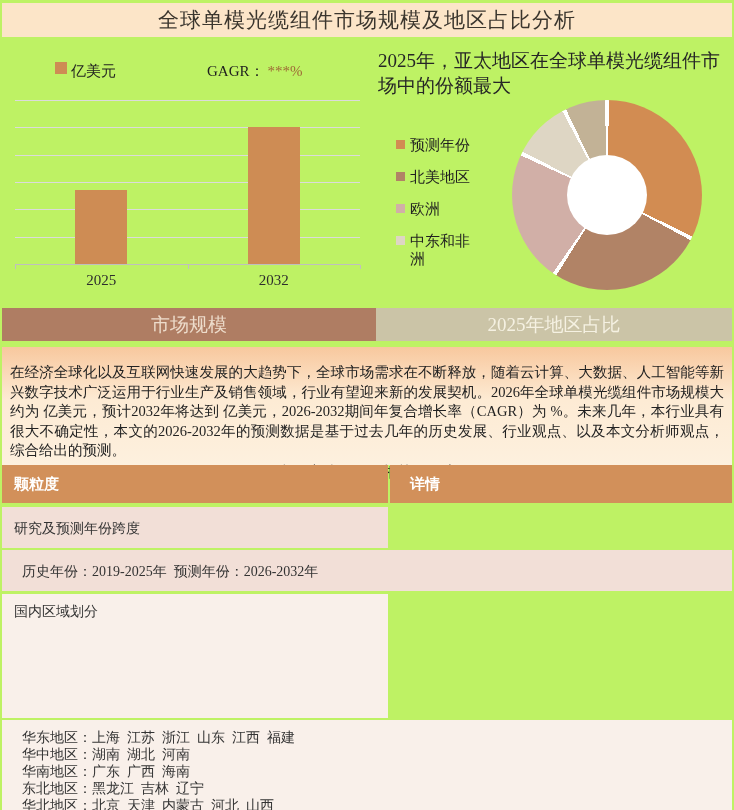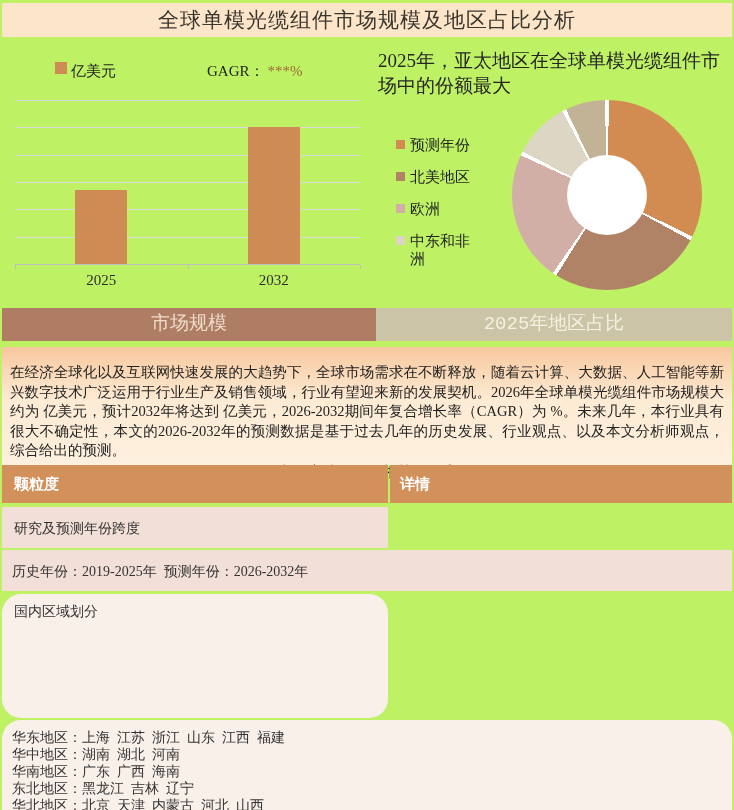--- a/index.html
+++ b/index.html
@@ -32,45 +32,45 @@
     position:absolute; left:378px; top:48px; width:354px;
     font-size:19px; line-height:25px; font-weight:normal; color:#262626;
   }
   .donut-legend { position:absolute; left:396px; top:136px; list-style:none; }
   .donut-legend li { display:flex; align-items:flex-start; margin-bottom:14px; font-size:15px; line-height:18px; color:#1f1f1f; }
   .donut-legend .swatch { width:9px; height:9px; margin-top:4px; margin-right:5px; flex:0 0 9px; }
   .donut-legend .lg-label { width:66px; }
   .donut { position:absolute; left:512px; top:100px; width:190px; height:190px; border-radius:50%; }
   .donut-hole { position:absolute; left:567px; top:155px; width:80px; height:80px; border-radius:50%; background:#ffffff; }
   
-  .tabs { position:absolute; left:2px; top:308px; width:730px; height:33px; display:flex;font-family:Liberation Mono, monospace; }
+  .tabs { position:absolute; left:2px; top:308px; width:730px; height:33px; display:flex; }
   .tab { font-size:19px; line-height:33px; text-align:center; }
   .tab-left  { width:374px; background:#AF7D63; color:#EDDCCB; }
   .tab-right { flex:1; background:#CBC4A7; color:#F5F1E2; }
   
   .summary {
     position:absolute; left:2px; top:347px; width:730px; height:118px;
     background:linear-gradient(180deg,#F8C89E 0%,#FDEBD4 45%,#FDF0DE 100%);
   }
   .summary p { margin:16px 8px 0 8px; font-size:14.5px; line-height:19.5px; color:#222; text-align:justify; }
   .table-caption { margin-top:2px; text-align:center; font-size:15px; font-weight:normal; color:#141414; }
   
   .gtable { position:absolute; left:2px; top:465px; width:730px; }
   .trow, .thead { display:flex; gap:2px; }
   .trow { margin-top:3px;flex-direction:column; }
   .thead { height:38px; margin-bottom:4px; }
   .thead .cell1, .thead .cell2 { background:#D2905A; color:#ffffff; font-weight:bold; font-size:15px; line-height:38px; }
   .cell1 { width:386px; padding:0 0 0 12px; }
-  .cell2 { flex:1; padding:0 0 0 10px; }
+  .cell2 { flex:1; padding:0 0 0 20px; }
   .trow .cell1, .trow .cell2 { font-size:14px; line-height:17px; padding-top:9px; padding-bottom:8px; color:#333; }
   .trow .cell2 { white-space:pre-wrap; padding-right:6px; }
   .row-pink  .cell1, .row-pink  .cell2 { background:#F2DFD7; }
   .row-light .cell1, .row-light .cell2 { background:#F9F0EA; }
   .r1 .cell1, .r1 .cell2 { min-height:41px; padding-top:13px; }
-  .r2 .cell1, .r2 .cell2 { min-height:124px;border-radius:19px; }
+  .r2 .cell1, .r2 .cell2 { min-height:124px; }
   .r3 .cell1, .r3 .cell2 { min-height:90px; }
   .r4 .cell1, .r4 .cell2 { min-height:45px; }
 </style>
 </head>
 <body>
 
 <div class="page">
 
   <header class="title-bar">全球单模光缆组件市场规模及地区占比分析</header>
 

